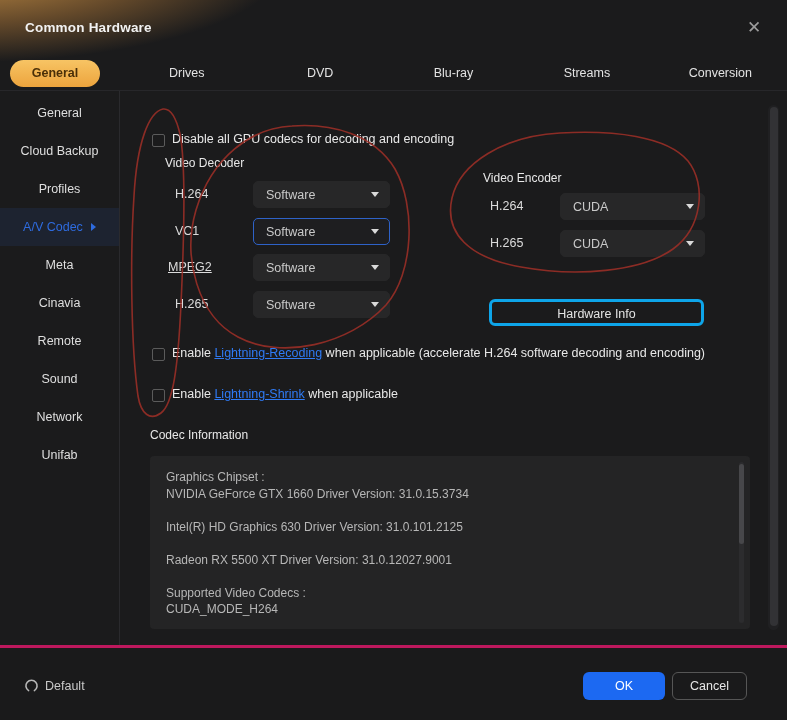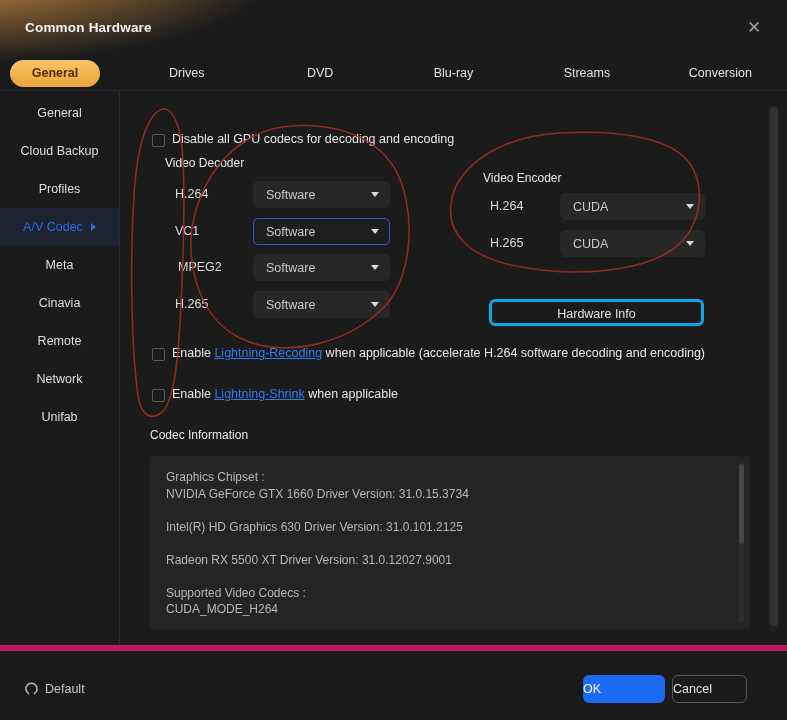--- a/index.html
+++ b/index.html
@@ -62,24 +62,24 @@
   .codec-panel { position:absolute; left:30px; top:365px; width:600px; height:173px; background:#242425; border-radius:4px;
     padding:13px 16px; overflow:hidden; }
   .ci-line { font-size:12px; line-height:16.5px; min-height:16.5px; color:#b7b7b7; white-space:nowrap; }
   .panel-scroll { position:absolute; right:6px; top:6px; bottom:6px; width:5px; background:#2c2c2e; border-radius:3px; }
   .panel-thumb { position:absolute; top:2px; left:0; width:5px; height:80px; background:#47474a; border-radius:3px; cursor:pointer; }
 
   .v-scrollbar { position:absolute; right:8px; top:14px; height:525px; width:11px; background:#202022; border-radius:6px; }
   .v-thumb { position:absolute; left:1.5px; top:2px; width:8px; height:519px; background:#323235; border-radius:5px; cursor:pointer; }
 
   
-  .footer { position:absolute; left:0; right:0; bottom:0; height:75px; border-top:6px solid #be185d; background:#1a1a1b;padding-left:20px; }
+  .footer { position:absolute; left:0; right:0; bottom:0; height:75px; border-top:3px solid #be185d; background:#1a1a1b;padding-left:20px; }
   .default-ctl { position:absolute; left:24px; top:30px; display:flex; align-items:center; gap:6px; cursor:pointer;
     font-size:12.5px; color:#c9c9c9; }
-  .btn { position:absolute; top:24px; height:28px; border-radius:6px; font-size:12.5px; text-align:left; line-height:28px; cursor:pointer; }
+  .btn { position:absolute; top:24px; height:28px; border-radius:6px; font-size:12.5px; text-align:center; line-height:28px; cursor:pointer; }
   .btn-ok { left:583px; width:82px; background:#1c69f2; color:#ffffff; line-height:28px; }
   .btn-cancel { left:672px; width:75px; background:transparent; border:1px solid #565656; color:#e6e6e6; line-height:26px; }
 
   .annotation { position:absolute; left:0; top:0; width:787px; height:720px; pointer-events:none; z-index:50; }
 </style>
 </head>
 <body>
 
 <div class="window">
 
@@ -101,20 +101,21 @@
   <div class="body">
 
     <div class="sidebar">
       <div class="side-item">General</div>
       <div class="side-item">Cloud Backup</div>
       <div class="side-item">Profiles</div>
       <div class="side-item selected"><span>A/V Codec</span><span class="side-arrow"></span></div>
       <div class="side-item">Meta</div>
       <div class="side-item">Cinavia</div>
       <div class="side-item">Remote</div>
+      <div class="side-item">Sound</div>
       <div class="side-item">Network</div>
       <div class="side-item">Unifab</div>
     </div>
 
     <div class="content">
 
       <span class="cb" style="left:32px; top:43px;"></span>
       <span class="lbl" style="left:52px; top:41px;">Disable all GPU codecs for decoding and encoding</span>
 
       <span class="group-title" style="left:45px; top:65px;">Video Decoder</span>
@@ -124,21 +125,21 @@
         <span class="val">Software</span>
         <span class="caret"></span>
       </div>
 
       <span class="row-label" style="left:55px; top:133px;">VC1</span>
       <div class="select focused" style="left:133px; top:127px; width:137px;">
         <span class="val">Software</span>
         <span class="caret"></span>
       </div>
 
-      <span class="row-label" style="left:58px; top:169px;">MPEG2</span>
+      <span class="row-label" style="left:48px; top:169px;text-decoration:underline;">MPEG2</span>
       <div class="select" style="left:133px; top:163px; width:137px;">
         <span class="val">Software</span>
         <span class="caret"></span>
       </div>
 
       <span class="row-label" style="left:55px; top:206px;">H.265</span>
       <div class="select" style="left:133px; top:200px; width:137px;">
         <span class="val">Software</span>
         <span class="caret"></span>
       </div>

